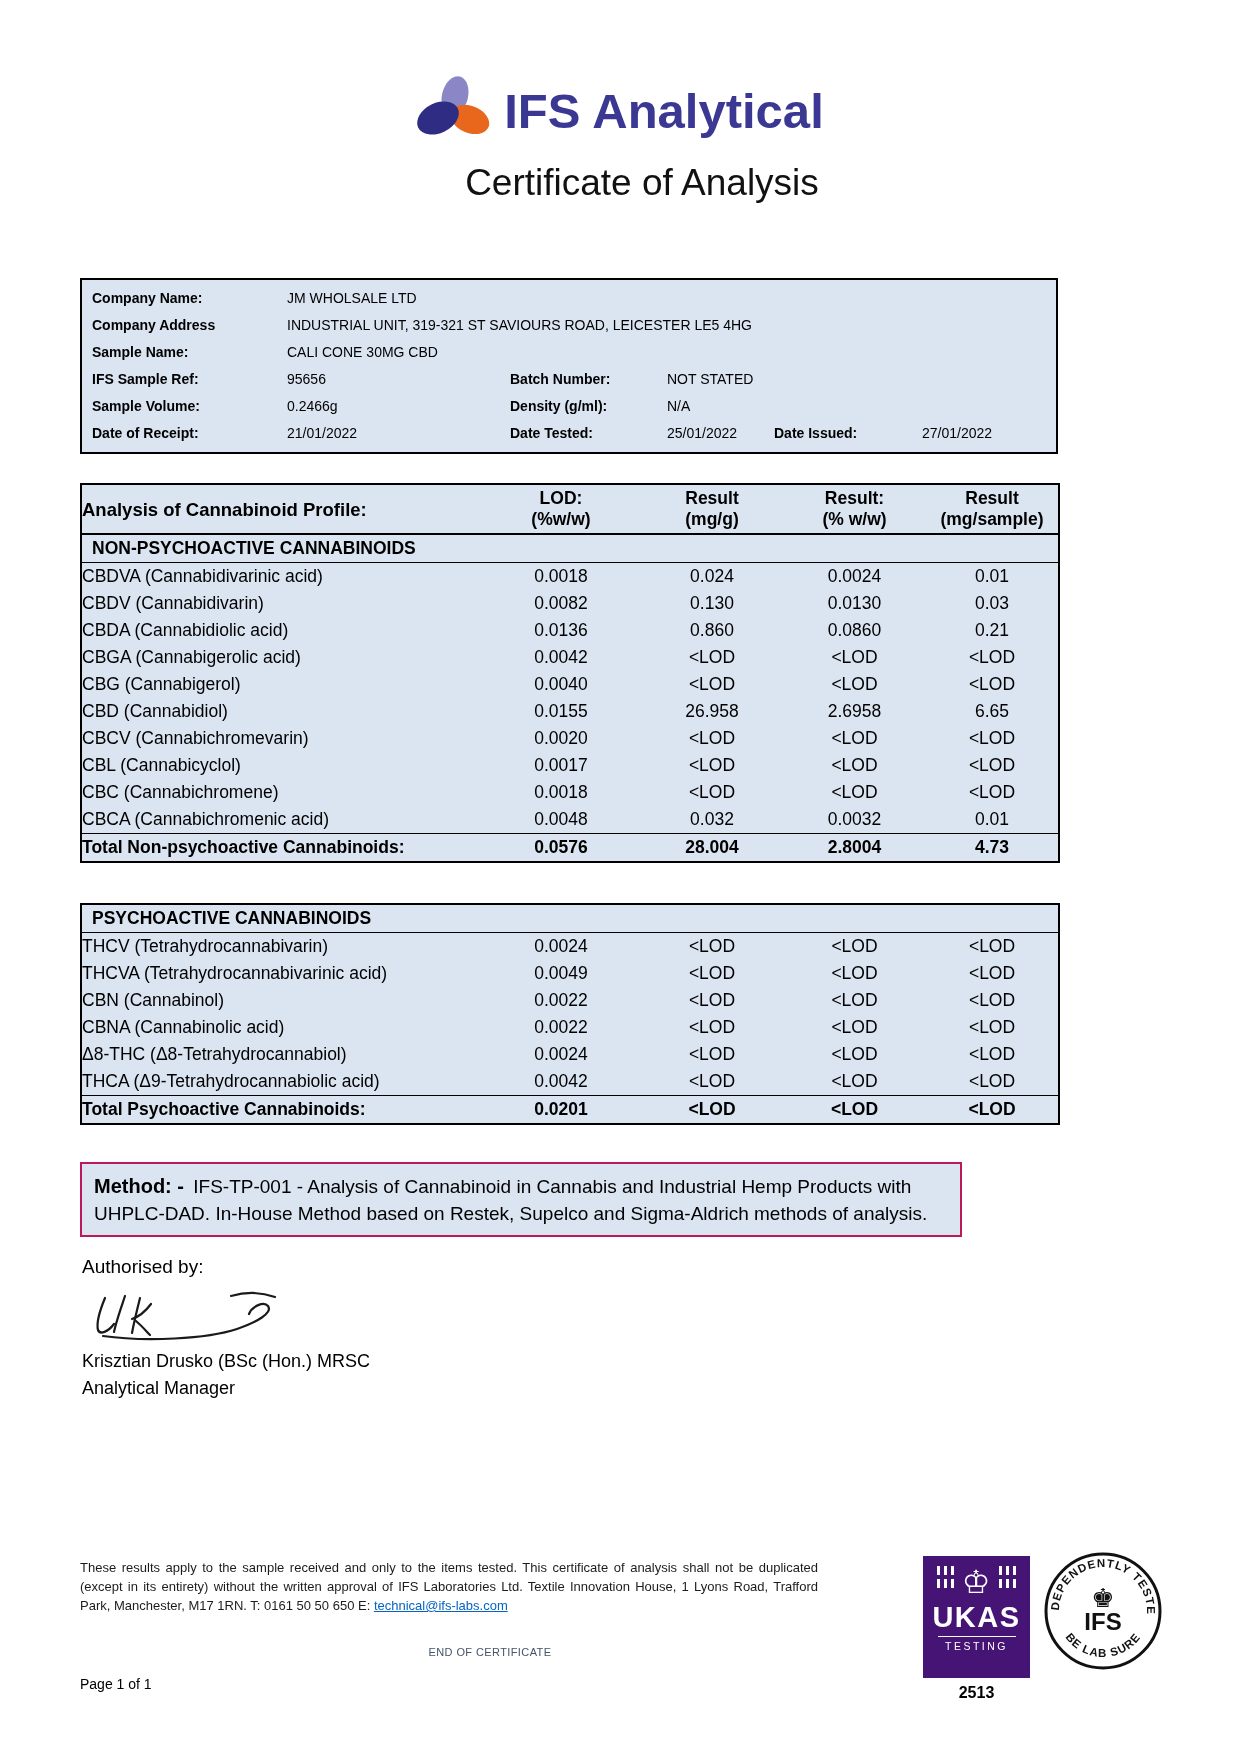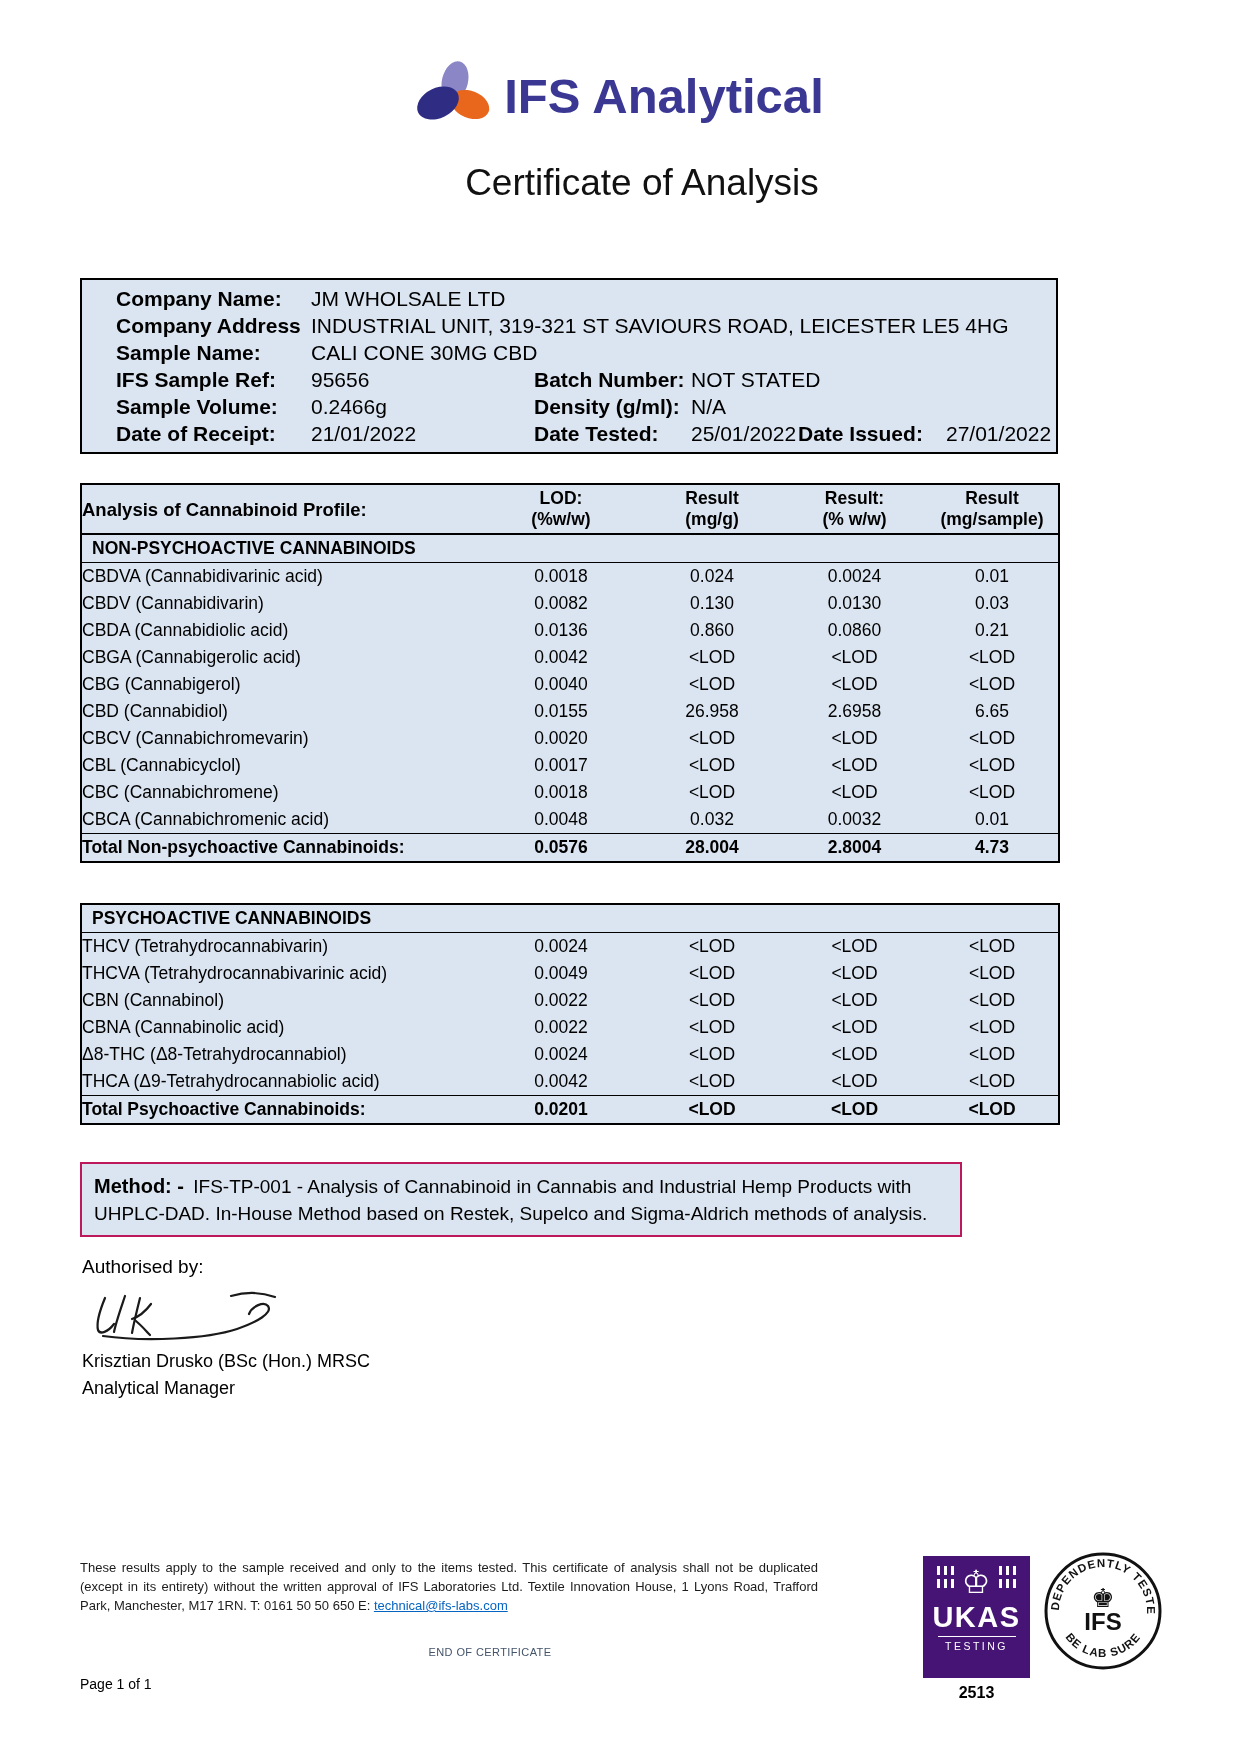--- a/index.html
+++ b/index.html
@@ -1,33 +1,33 @@
 <!DOCTYPE html>
 <html><head>
 <meta charset="utf-8">
 <style>
   html,body{margin:0;padding:0;background:#fff;}
   .page{position:relative;width:1240px;height:1754px;background:#fff;overflow:hidden;
         font-family:"Liberation Sans",sans-serif;color:#000;}
 
   
-  .brand-row{position:absolute;top:61px;left:0;right:0;display:flex;justify-content:center;
+  .brand-row{position:absolute;top:76px;left:0;right:0;display:flex;justify-content:center;
              align-items:center;gap:14px;text-align:center;}
   .brand-logo{position:relative;width:74px;height:70px;flex:none;}
   .el{position:absolute;border-radius:50%;}
   .el-lav{left:26px;top:0;width:26px;height:40px;background:#8b87c6;transform:rotate(14deg);z-index:1;}
   .el-org{left:34px;top:30px;width:40px;height:27px;background:#e8671c;transform:rotate(22deg);z-index:2;}
   .el-ind{left:0;top:27px;width:44px;height:30px;background:#2f2c84;transform:rotate(-26deg);z-index:3;}
   .brand-name{font-size:49px;font-weight:bold;color:#3b3894;letter-spacing:0;}
   .doc-title{position:absolute;top:162px;left:0;right:0;text-align:center;font-size:37px;color:#111;padding-left:44px;}
 
   
   .info-box{position:absolute;left:80px;top:278px;width:978px;box-sizing:border-box;
             background:#dbe5f1;border:2px solid #000;padding:5px 0 5px 10px;}
-  .info-row{display:flex;line-height:27px;font-size:21px;margin-left:24px;}
+  .info-row{display:flex;line-height:27px;font-size:14px;}
   .ilab{font-weight:bold;flex:none;width:195px;}
   .iv-flex{flex:1;}
   .iv1{flex:none;width:223px;}
   .il2{font-weight:bold;flex:none;width:157px;}
   .iv2{flex:none;width:107px;}
   .il3{font-weight:bold;flex:none;width:148px;}
   .iv3{flex:1;}
 
   
   table.data{position:absolute;left:80px;width:978px;border-collapse:collapse;

